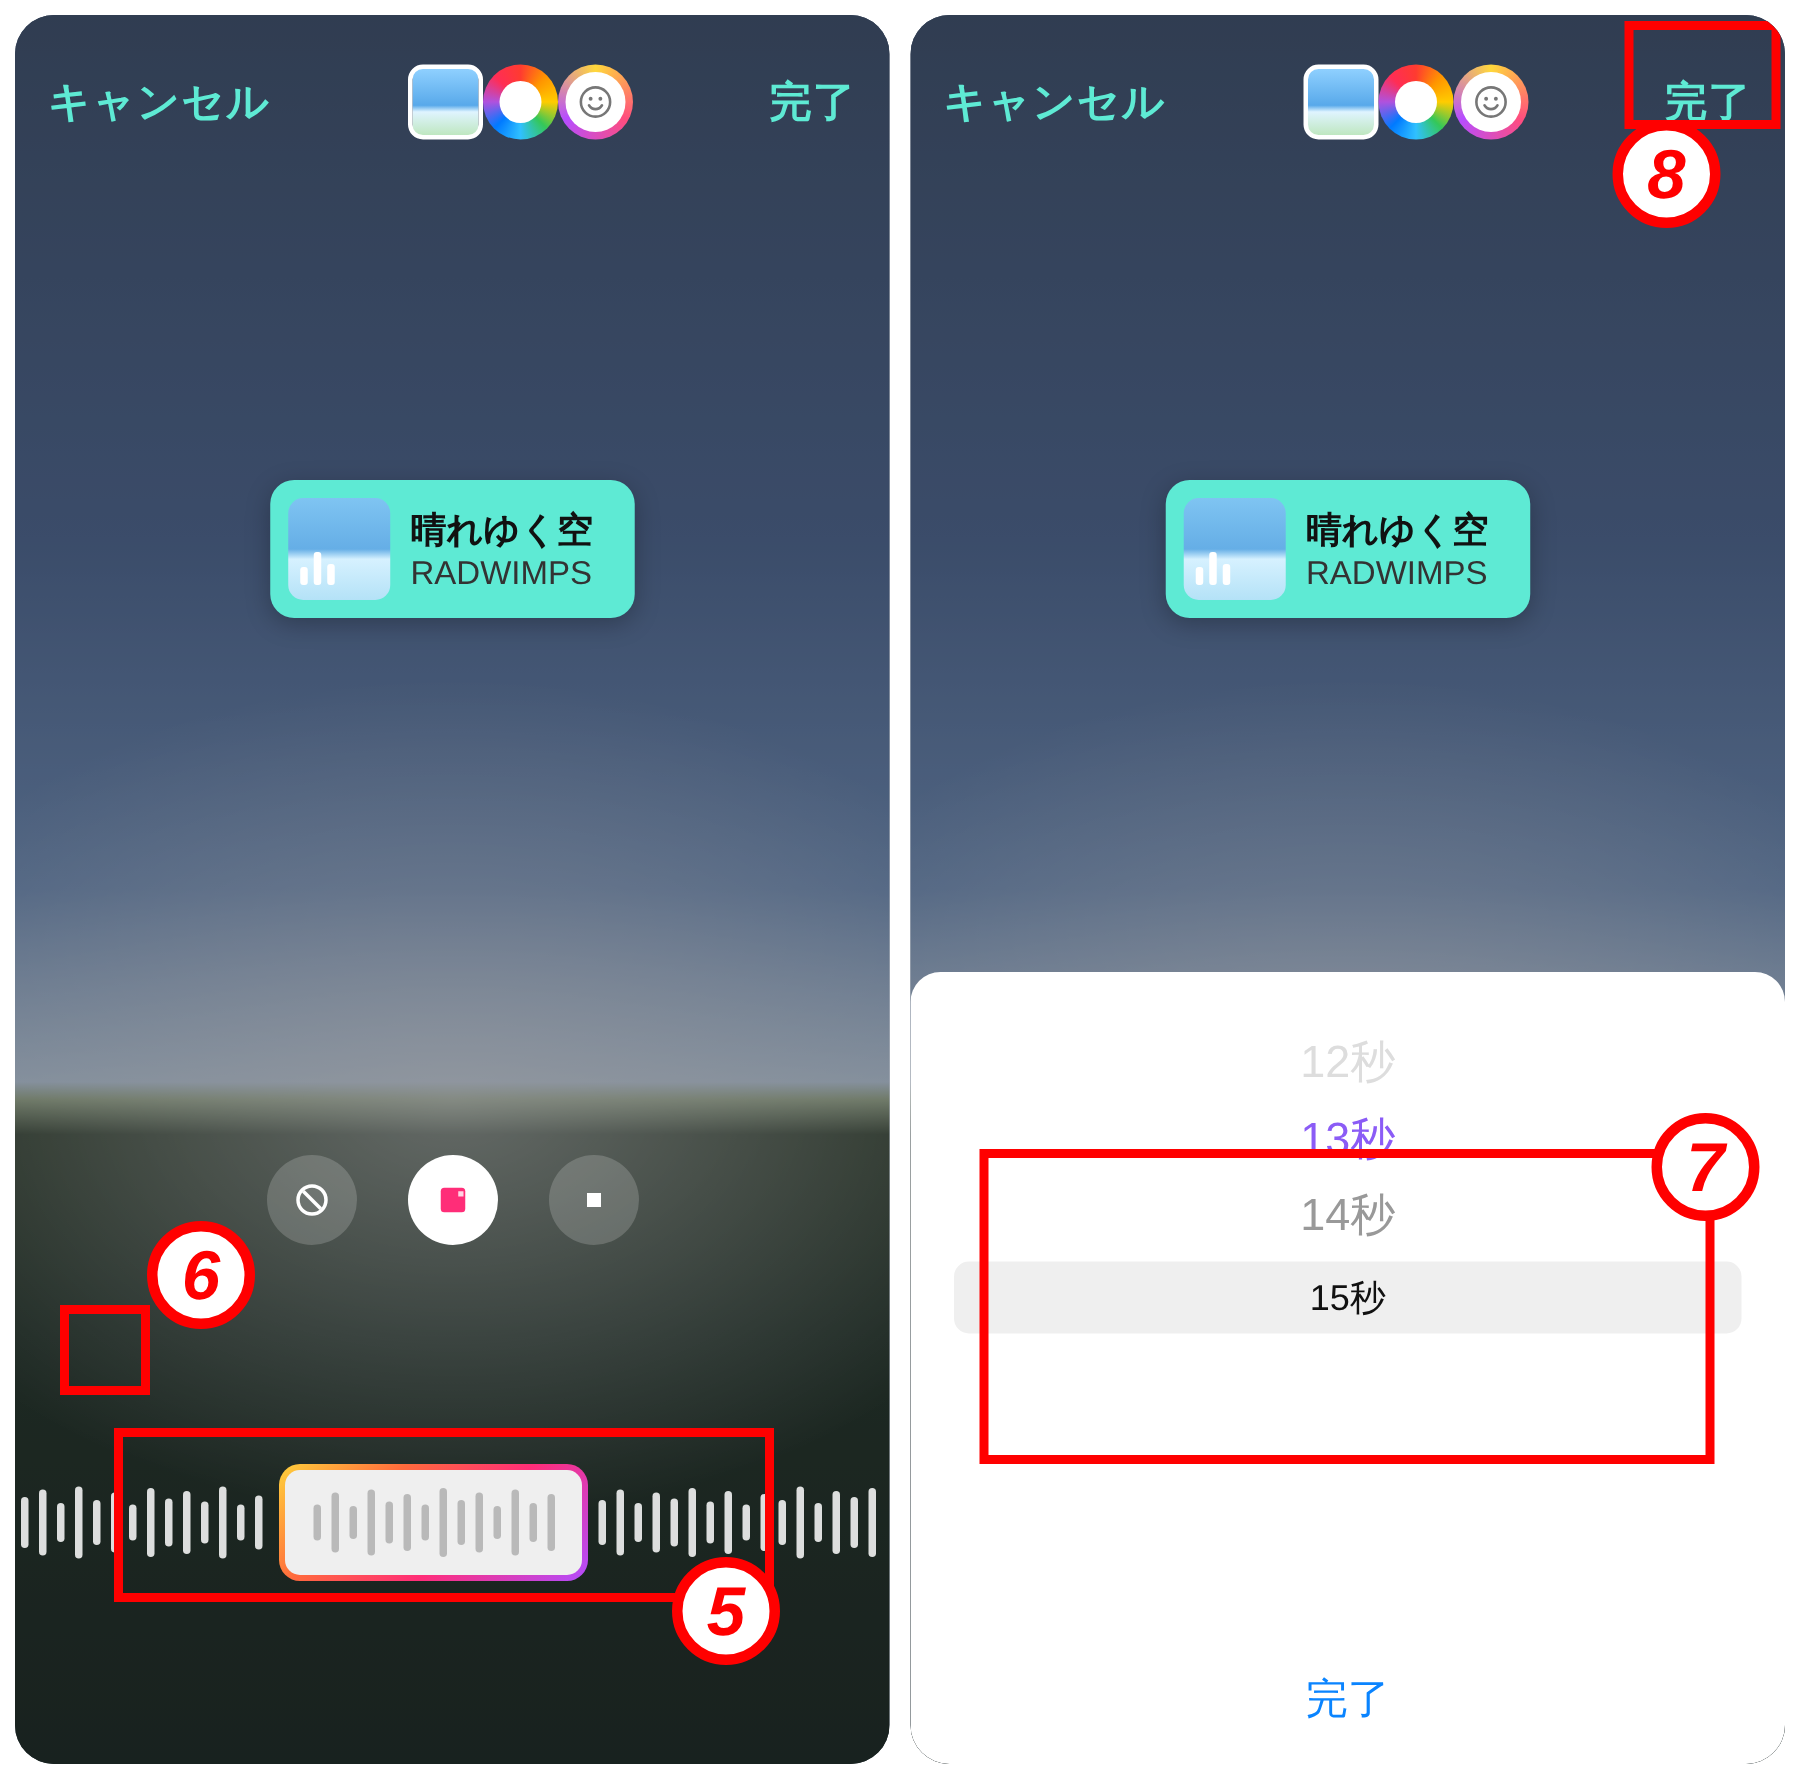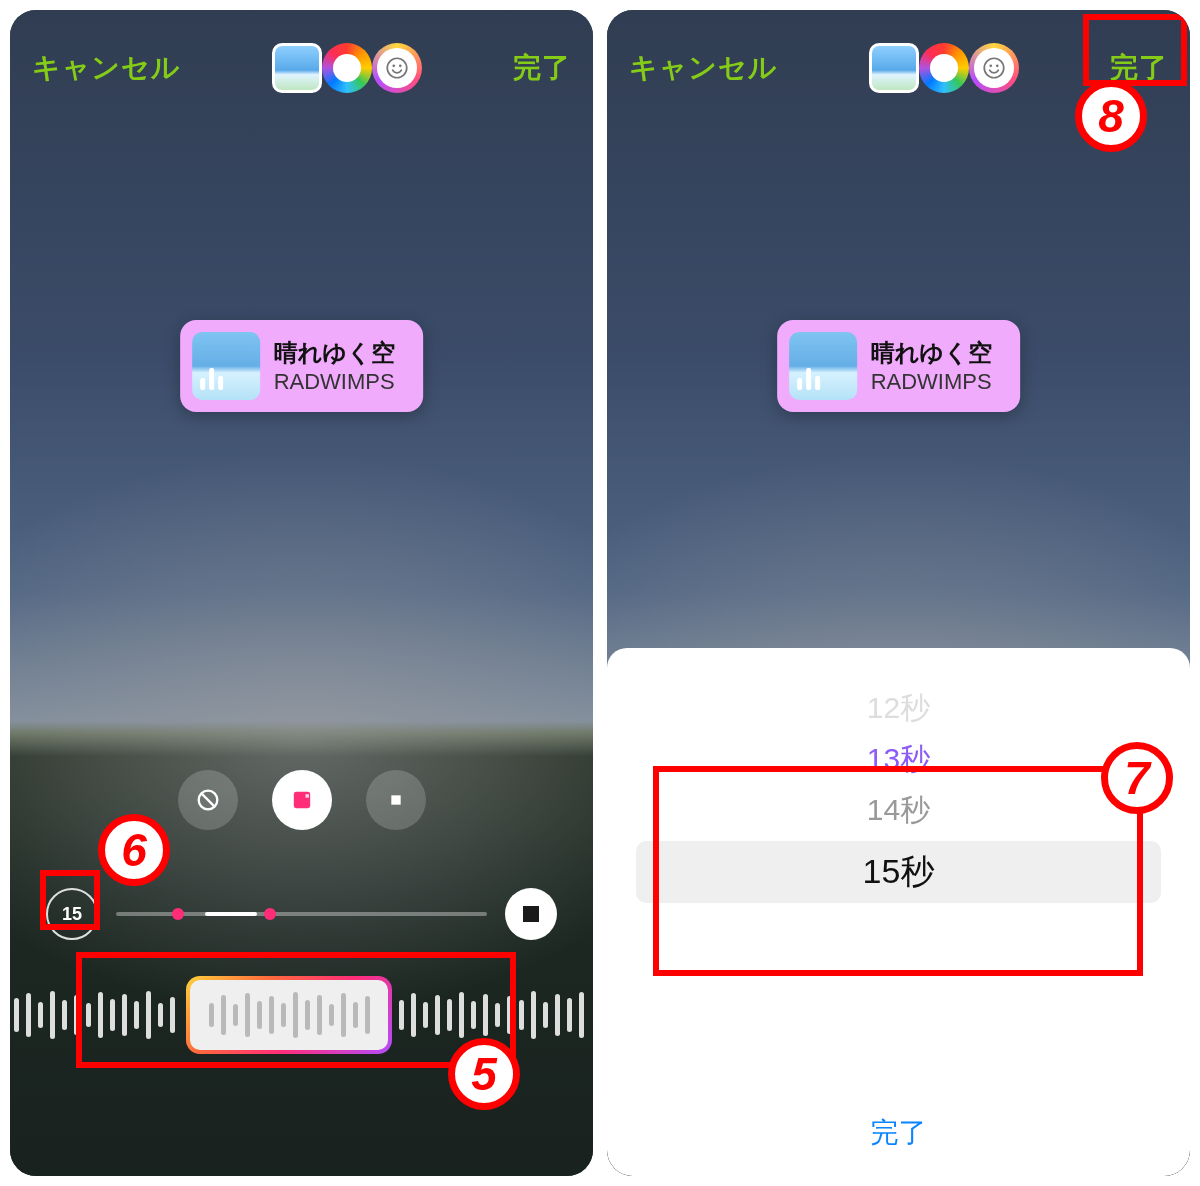--- a/index.html
+++ b/index.html
@@ -7,32 +7,32 @@
   .stage{display:flex;gap:14px;padding:10px;}
   .phone{width:584px;height:1166px;border-radius:26px;overflow:hidden;position:relative;background:#3a4758;}
   
   .sky{position:absolute;inset:0;
     background:
       radial-gradient(ellipse 120% 40% at 50% 62%, rgba(255,255,255,.55), transparent 60%),
       linear-gradient(#465a76 0%, #5874a0 30%, #7ea0cc 50%, #cfe4f6 61%, #a4b88c 62%, #2f4025 64%, #263826 75%, #1d2b1f 100%);
   }
   .dim{position:absolute;inset:0;background:rgba(20,22,30,.42);}
   
-  .topbar{position:absolute;top:30px;left:0;right:0;height:56px;display:flex;align-items:center;padding:0 22px;color:#84cc16;font-weight:600;}
+  .topbar{position:absolute;top:30px;left:0;right:0;height:56px;display:flex;align-items:center;padding:0 22px;color:#5eead4;font-weight:600;}
   .topbar .spacer{flex:1;}
   .txt-btn{font-size:28px;letter-spacing:1px;}
   .thumb{width:50px;height:50px;border-radius:10px;background:linear-gradient(180deg,#8fd0ff 0%,#58a9ea 55%,#dff4ff 65%,#bfe7c0 100%);border:3px solid #fff;}
   .circ{width:50px;height:50px;border-radius:50%;display:flex;align-items:center;justify-content:center;}
   .rainbow{background:conic-gradient(#ff3b30,#ff9500,#ffcc00,#34c759,#30c0ff,#007aff,#af52de,#ff2d55,#ff3b30);}
   .rainbow::after{content:"";width:28px;height:28px;border-radius:50%;background:#fff;}
   .face-ring{background:conic-gradient(#ffd83b,#ff4d7e,#b64dff,#ffd83b);}
   .face-ring .inner{width:40px;height:40px;border-radius:50%;background:#fff;display:flex;align-items:center;justify-content:center;}
   .face-ring svg{width:26px;height:26px;}
   
-  .music-card{position:absolute;top:310px;left:50%;transform:translateX(-50%);background:#f0abfc;border-radius:16px;display:flex;align-items:center;padding:12px 28px 12px 12px;gap:14px;box-shadow:0 4px 16px rgba(0,0,0,.25);} 
+  .music-card{position:absolute;top:310px;left:50%;transform:translateX(-50%);background:#5eead4;border-radius:16px;display:flex;align-items:center;padding:12px 28px 12px 12px;gap:14px;box-shadow:0 4px 16px rgba(0,0,0,.25);} 
   .cover{width:68px;height:68px;border-radius:10px;background:linear-gradient(180deg,#7fc4f2 0%,#65aee6 50%,#d6f1ff 60%,#b4e2f7 100%);position:relative;}
   .cover .eq{position:absolute;left:8px;bottom:10px;display:flex;gap:4px;align-items:flex-end;}
   .cover .eq span{width:5px;background:#fff;border-radius:2px;}
   .music-card .title{font-size:24px;font-weight:700;color:#111;}
   .music-card .artist{font-size:22px;color:#333;}
   
   .edit-row{position:absolute;left:0;right:0;display:flex;align-items:center;justify-content:center;gap:34px;}
   .edit-row.r1{top:760px;}
   .edit-row .c{width:60px;height:60px;border-radius:50%;background:rgba(255,255,255,.18);display:flex;align-items:center;justify-content:center;}
   .edit-row .c.on{background:#fff;}
@@ -54,21 +54,21 @@
   
   .ann{position:absolute;border:6px solid #ff0000;pointer-events:none;}
   .badge{position:absolute;width:72px;height:72px;border:7px solid #ff0000;border-radius:50%;background:#fff;color:#ff0000;display:flex;align-items:center;justify-content:center;font-size:46px;font-weight:800;font-style:italic;pointer-events:none;}
   
   .sheet{position:absolute;left:0;right:0;bottom:0;height:528px;background:#fff;border-radius:20px 20px 0 0;display:flex;flex-direction:column;align-items:center;}
   .sheet h2{font-size:26px;font-weight:700;margin-top:34px;color:#111;}
   .picker{margin-top:40px;width:100%;display:flex;flex-direction:column;align-items:center;font-size:30px;gap:10px;}
   .picker .faded1{color:#ddd;}
   .picker .faded2{color:#8b5cf6;}
   .picker .faded3{color:#999;}
-  .picker .sel{width:90%;background:#efefef;border-radius:10px;padding:8px 0;color:#111;font-size:34px;text-align:center;}
+  .picker .sel{width:90%;background:#efefef;border-radius:10px;padding:8px 0;color:#111;font-size:24px;text-align:center;}
   .sheet .done{margin-top:auto;margin-bottom:24px;color:#0a84ff;font-size:28px;}
   
   .pink{fill:#ff2d78;}
 </style>
 </head>
 <body>
 
 <div class="stage">
 
   <div class="phone">
@@ -121,29 +121,20 @@
             <rect x="15" y="7" width="3" height="3" fill="#fff" opacity=".8"></rect>
           </svg>
         </div>
       <div class="c">
           <svg viewBox="0 0 24 24">
             <rect x="8" y="8" width="8" height="8" fill="#fff"></rect>
           </svg>
         </div>
     </div>
 
-    <div class="seek">
-      <div class="dur-chip">15</div>
-      <div class="track">
-        <span class="dot" style="left:15%"></span>
-        <span class="seg" style="left:24%;width:14%"></span>
-        <span class="dot" style="left:40%"></span>
-      </div>
-      <div class="stopbtn"></div>
-    </div>
 
     <div class="wave-wrap">
       <div class="bars" style="padding-left:4px">
         <span style="height:34px"></span>
           <span style="height:44px"></span>
           <span style="height:26px"></span>
           <span style="height:48px"></span>
           <span style="height:30px"></span>
           <span style="height:40px"></span>
           <span style="height:24px"></span>

